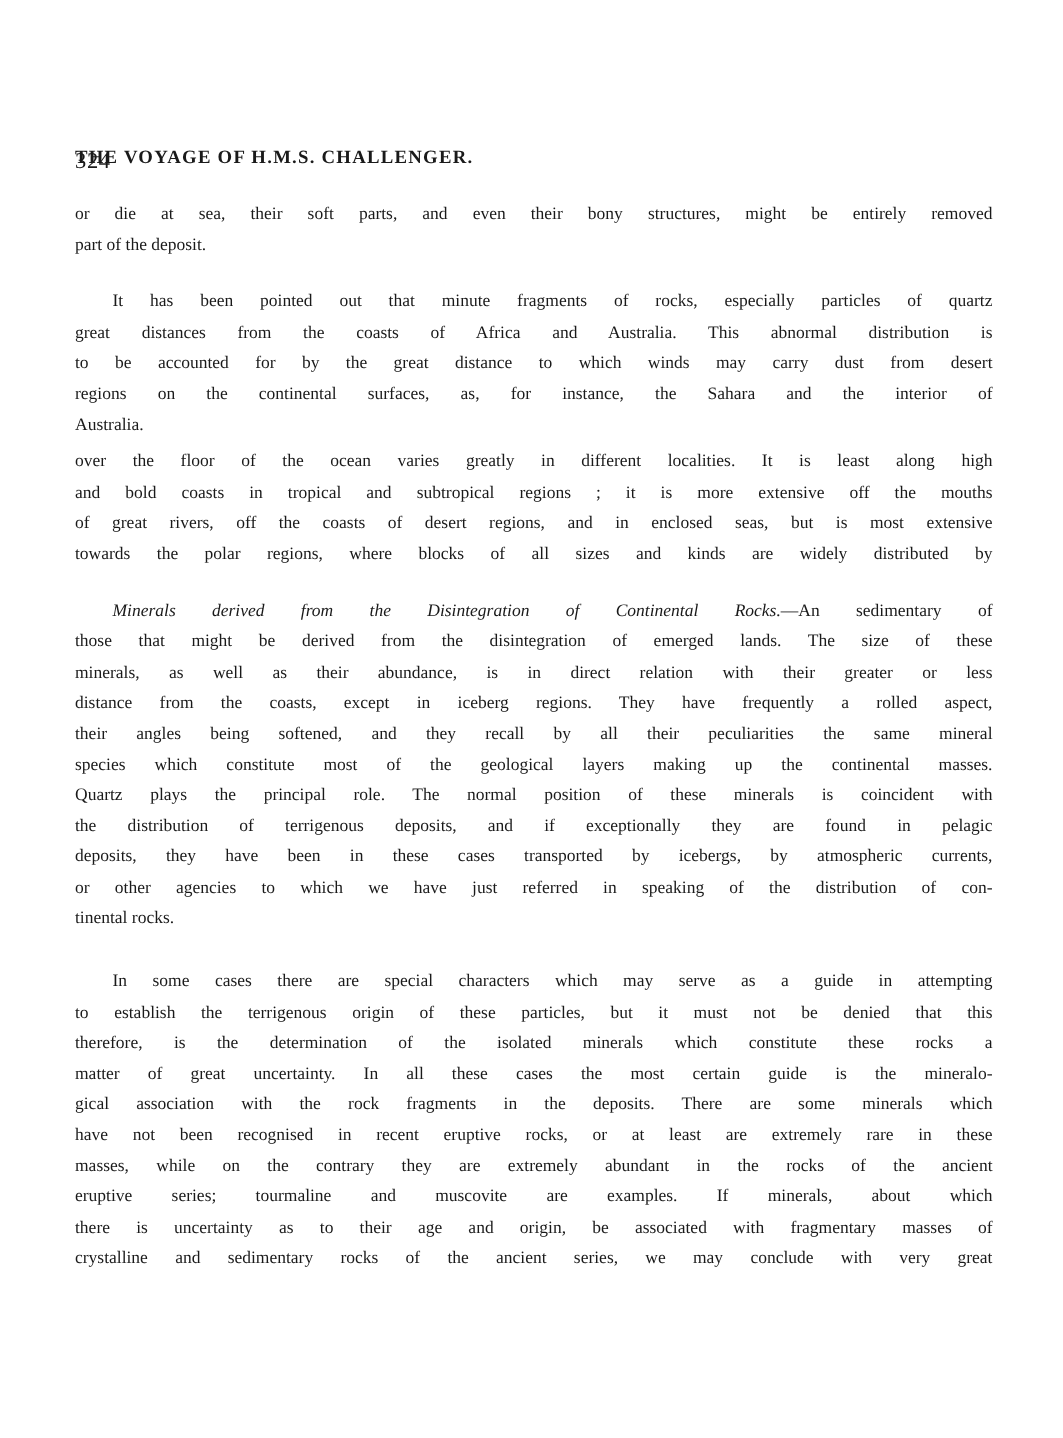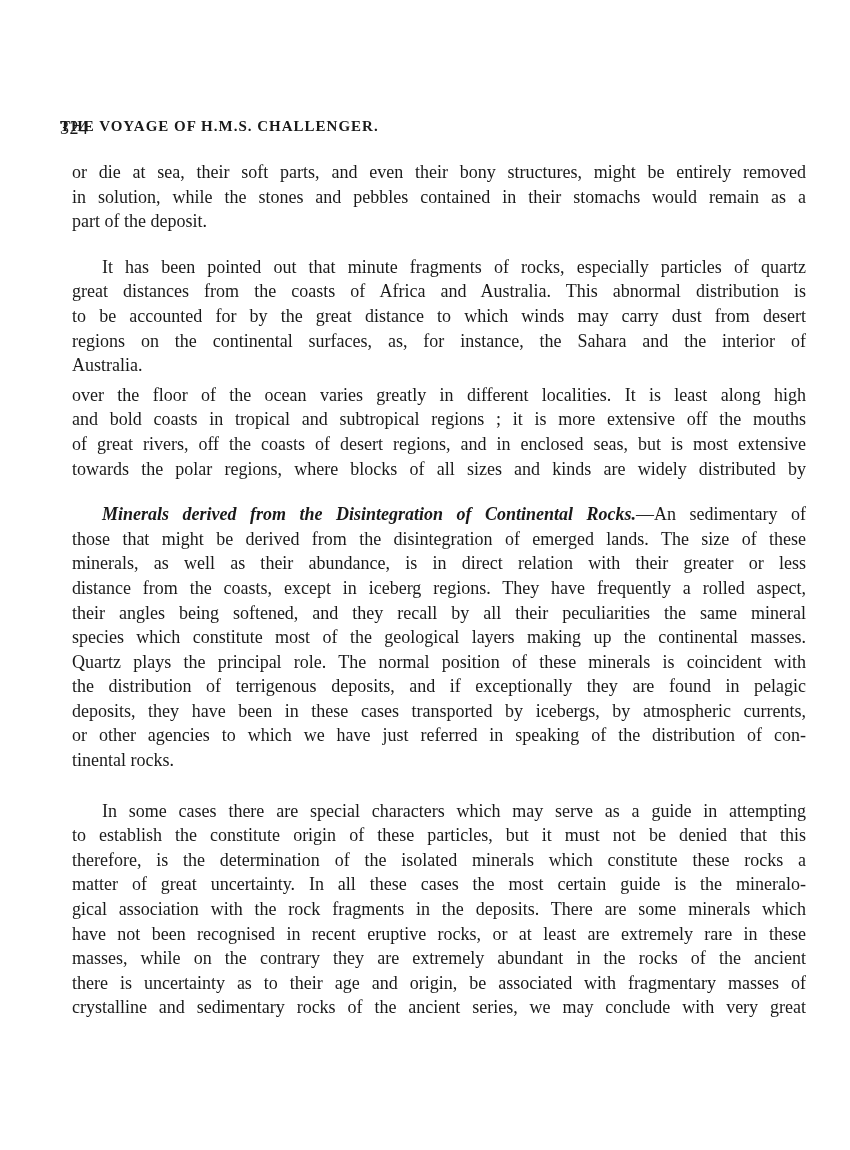--- a/index.html
+++ b/index.html
@@ -43,23 +43,23 @@
       right: 0;
       text-align: left;
       top: 0;
       font-size: 15px;
       letter-spacing: 1px;
       font-weight: bold;
     }
     .body-text {
       position: absolute;
       top: 160px;
-      left: 12px;
+      left: 0;
       width: 734px;
-      font-size: 18px;
+      font-size: 14px;
       line-height: 24.6px;
     }
     .line {
       display: block;
       height: 24.6px;
       white-space: nowrap;
       text-align: justify;
       text-align-last: justify;
     }
     .line.last {
@@ -68,37 +68,35 @@
     .line.indent {
       padding-left: 30px;
       margin-top: 21px;
     }
     .para-gap {
       display: block;
       height: 5px;
     }
     .italic {
       font-style: italic;
-      font-weight: bold;
     }
   </style>
 </head>
 <body>
 
 <div class="page">
   <div class="header">
     <span class="page-number">324</span>
     <span class="running-title">THE VOYAGE OF H.M.S. CHALLENGER.</span>
   </div>
 
   <div class="body-text">
 
     <div>
       <span class="line">or die at sea, their soft parts, and even their bony structures, might be entirely removed</span>
-      <span class="line">in solution, while the stones and pebbles contained in their stomachs would remain as a</span>
       <span class="line last">part of the deposit.</span>
     </div>
 
     <div>
       <span class="line indent">It has been pointed out that minute fragments of rocks, especially particles of quartz</span>
       <span class="line">great distances from the coasts of Africa and Australia.  This abnormal distribution is</span>
       <span class="line">to be accounted for by the great distance to which winds may carry dust from desert</span>
       <span class="line">regions on the continental surfaces, as, for instance, the Sahara and the interior of</span>
       <span class="line last">Australia.</span>
     </div>
@@ -121,23 +119,24 @@
       <span class="line">Quartz plays the principal role.  The normal position of these minerals is coincident with</span>
       <span class="line">the distribution of terrigenous deposits, and if exceptionally they are found in pelagic</span>
       <span class="line">deposits, they have been in these cases transported by icebergs, by atmospheric currents,</span>
       <span class="line">or other agencies to which we have just referred in speaking of the distribution of con-</span>
       <span class="line last">tinental rocks.</span>
     </div>
     <span class="para-gap"></span>
 
     <div>
       <span class="line indent">In some cases there are special characters which may serve as a guide in attempting</span>
-      <span class="line">to establish the constitute origin of these particles, but it must not be denied that this</span>
+      <span class="line">to establish the terrigenous origin of these particles, but it must not be denied that this</span>
       <span class="line">therefore, is the determination of the isolated minerals which constitute these rocks a</span>
       <span class="line">matter of great uncertainty.  In all these cases the most certain guide is the mineralo-</span>
       <span class="line">gical association with the rock fragments in the deposits.  There are some minerals which</span>
       <span class="line">have not been recognised in recent eruptive rocks, or at least are extremely rare in these</span>
       <span class="line">masses, while on the contrary they are extremely abundant in the rocks of the ancient</span>
+      <span class="line">eruptive series; tourmaline and muscovite are examples.  If minerals, about which</span>
       <span class="line">there is uncertainty as to their age and origin, be associated with fragmentary masses of</span>
       <span class="line">crystalline and sedimentary rocks of the ancient series, we may conclude with very great</span>
     </div>
   </div>
 </div>
 
 </body></html>

